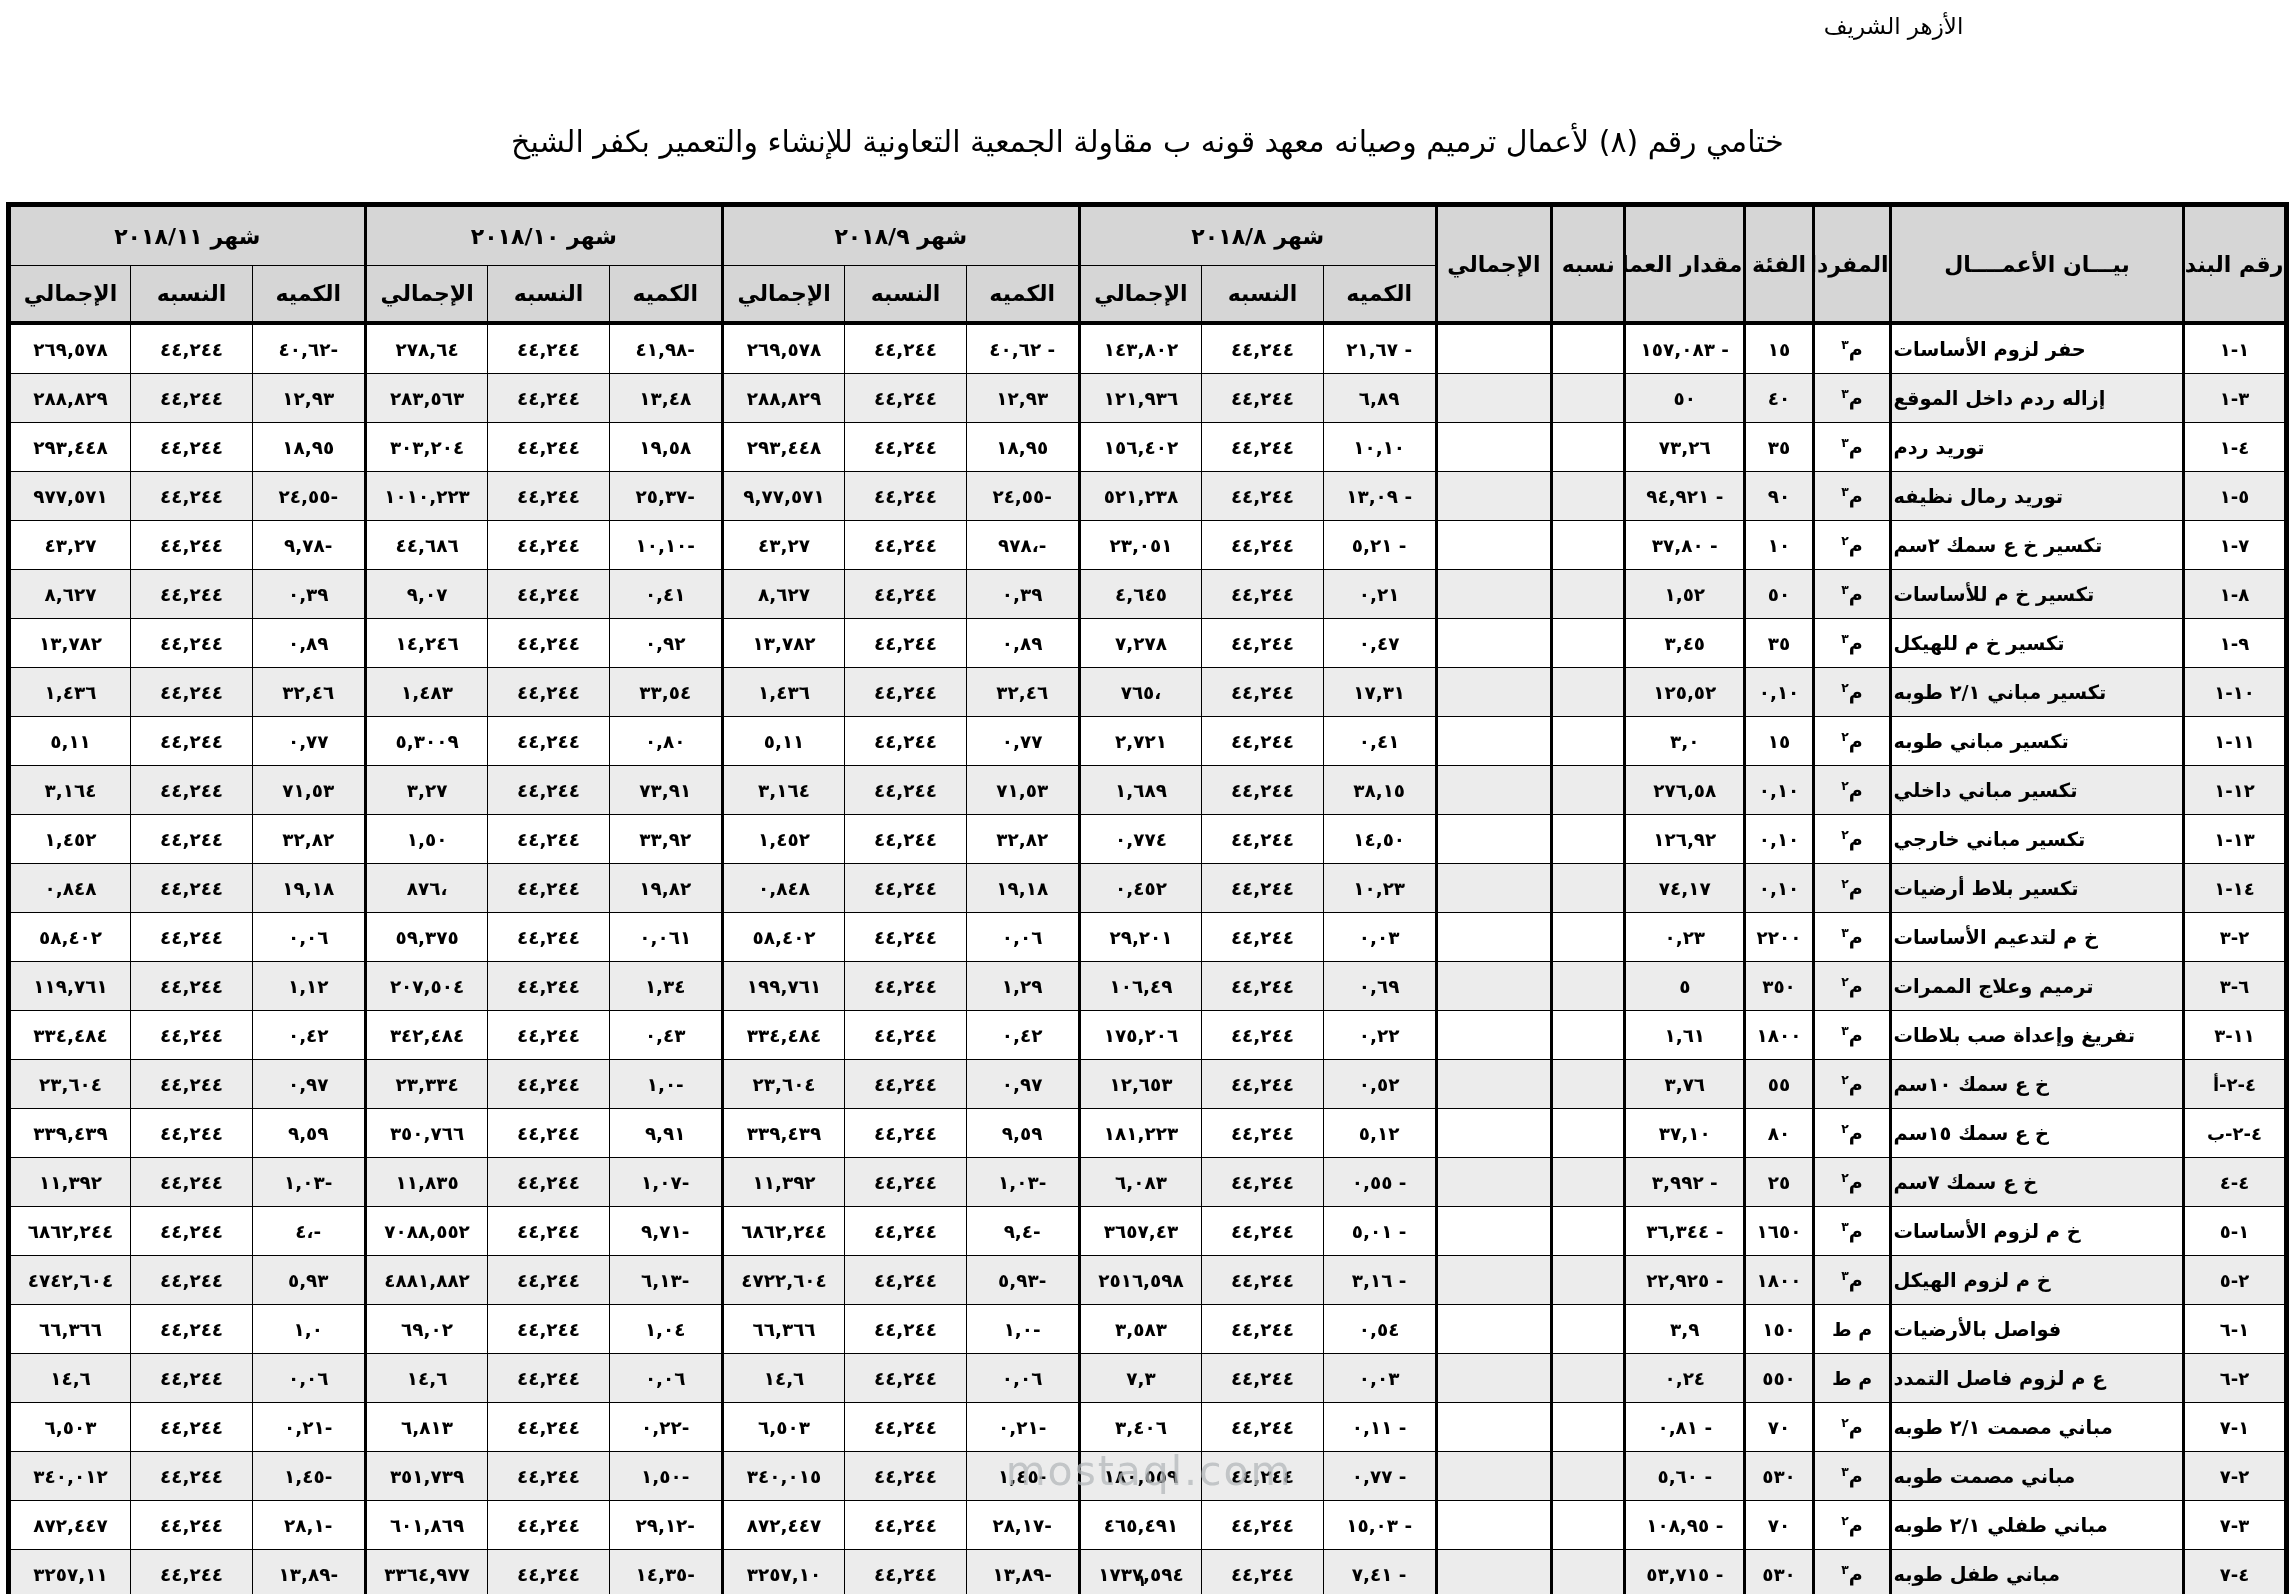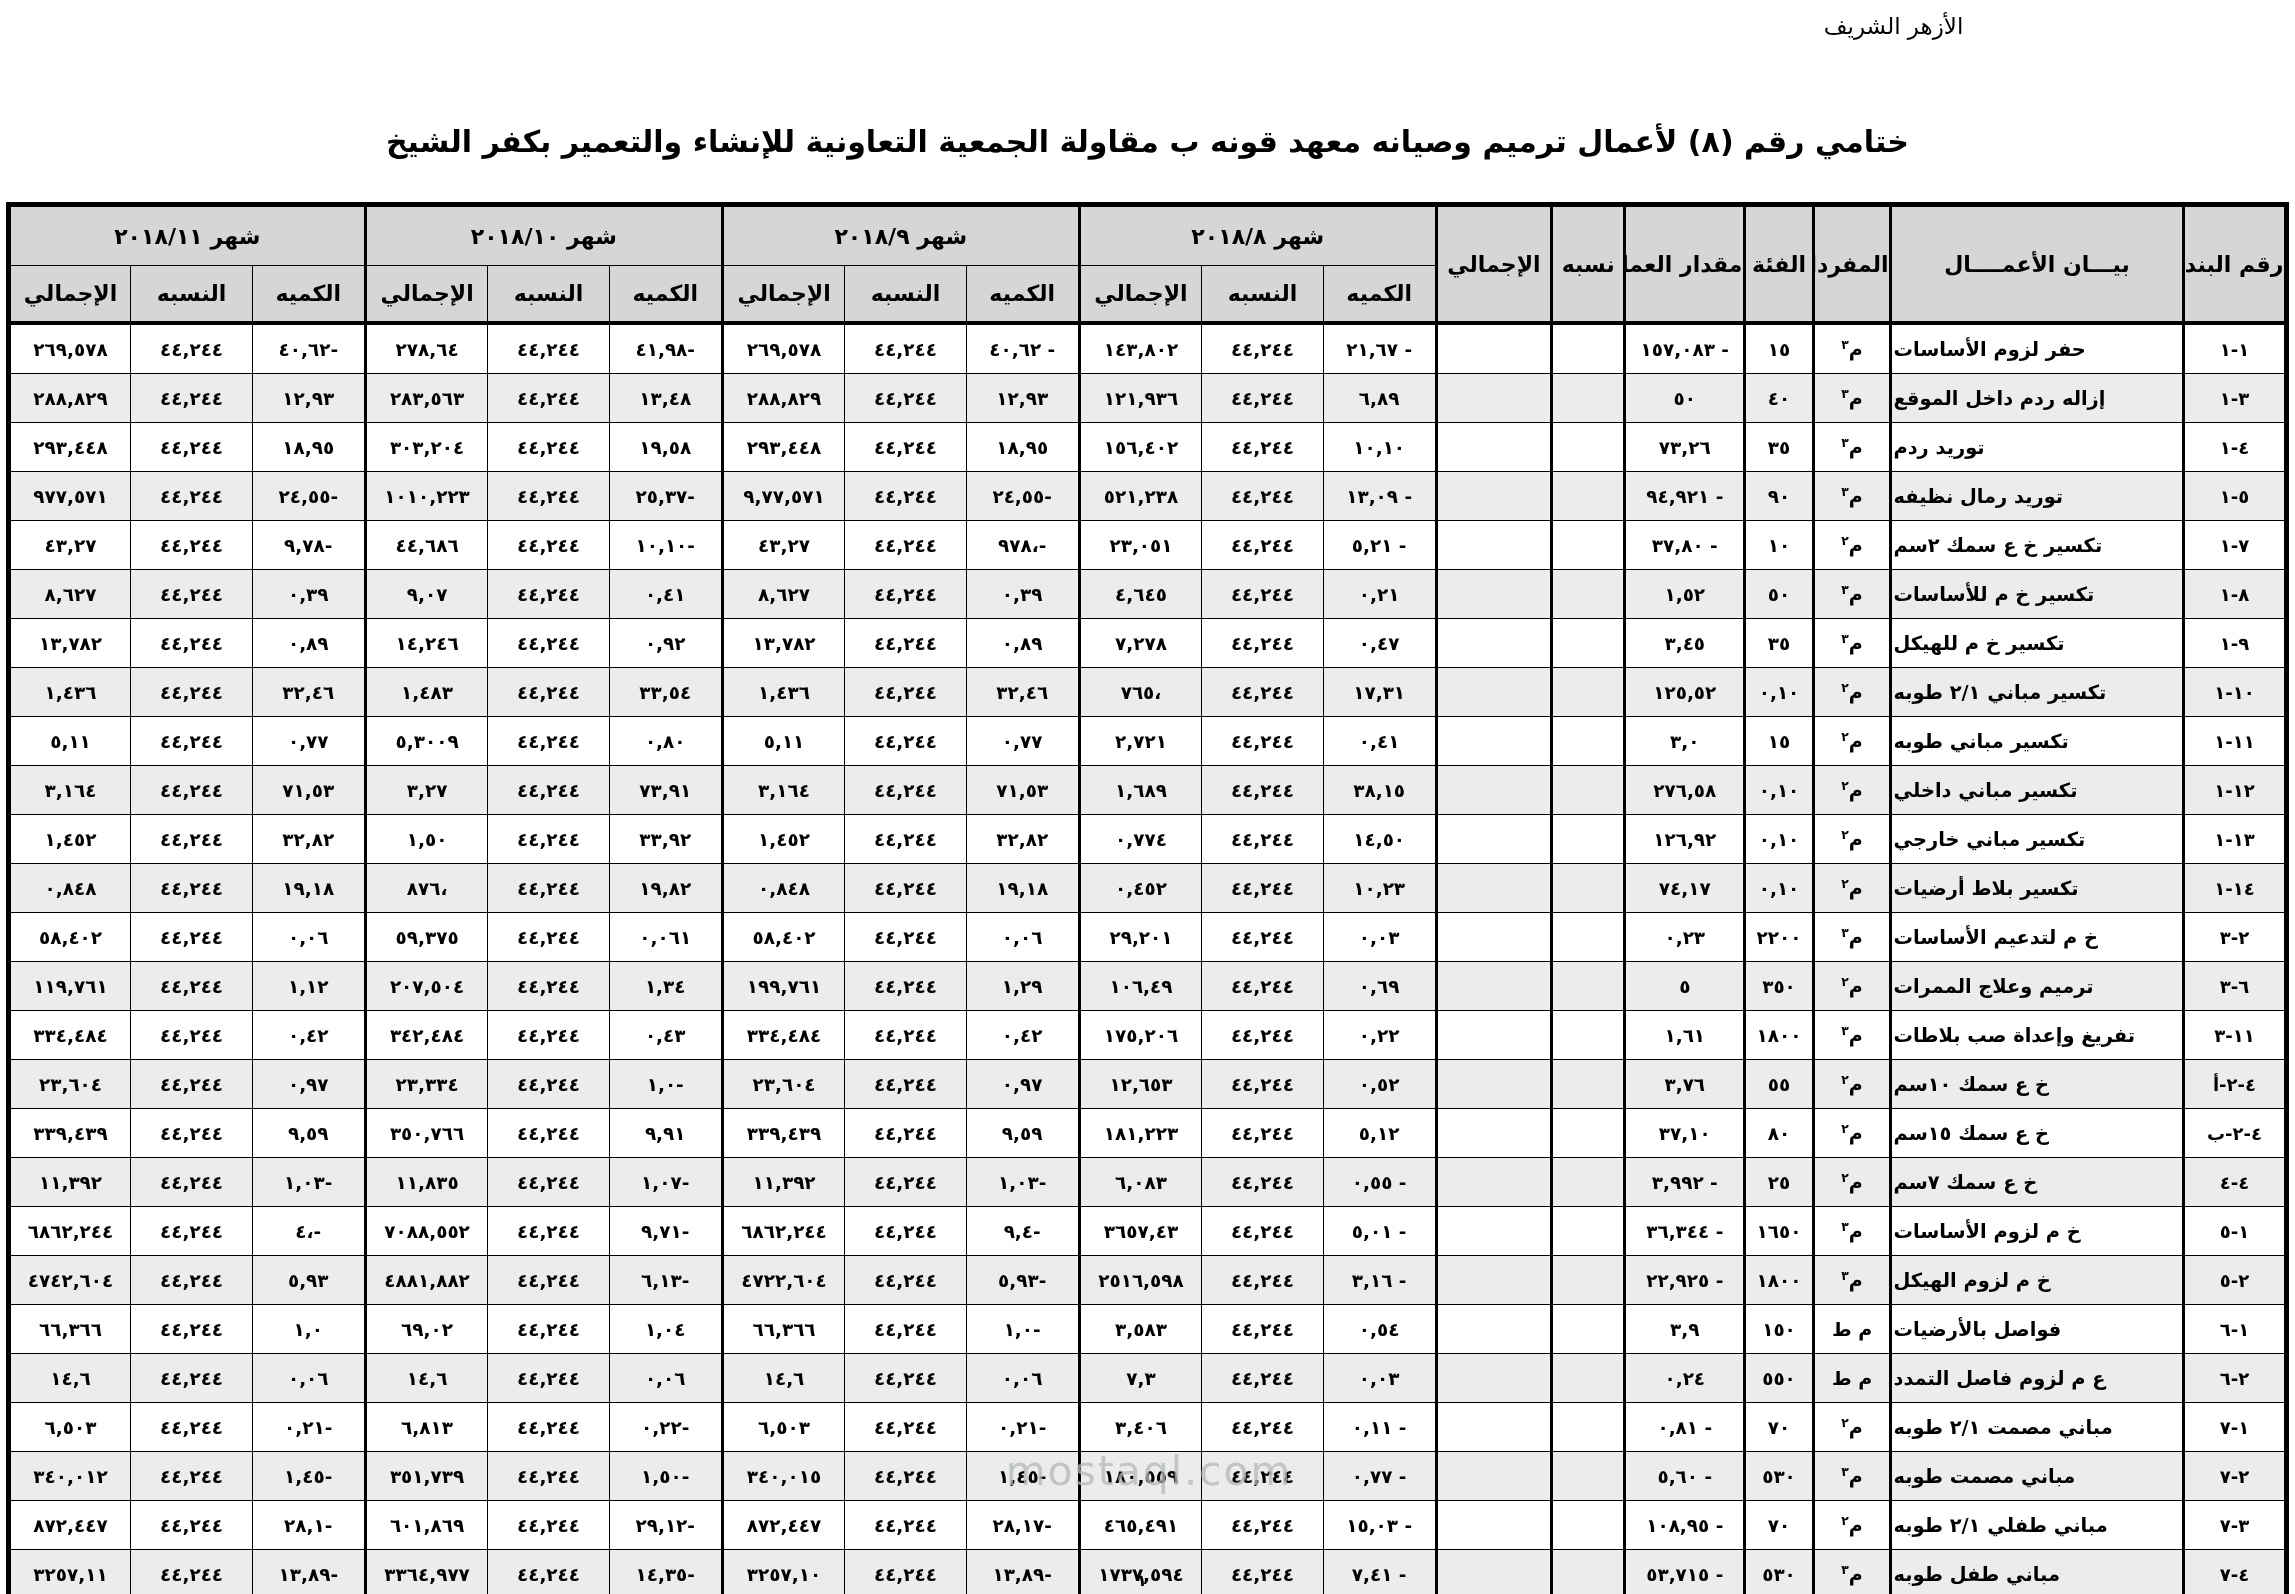--- a/index.html
+++ b/index.html
@@ -8,21 +8,21 @@
     font-family:"DejaVu Sans",sans-serif;color:#000;overflow:hidden;
   }
   
   .org-header{
     position:absolute;top:8.5px;right:222px;width:359px;
     text-align:center;font-weight:normal;font-size:23px;line-height:1.55;
   }
   
   .doc-title{
     position:absolute;top:124px;left:0;width:100%;
-    text-align:center;font-weight:bold;font-size:30px;
+    text-align:center;font-weight:normal;font-size:30px;
   }
   
   .sheet{position:absolute;top:202px;right:5.7px;left:5.7px;}
   table{
     width:100%;border-collapse:collapse;table-layout:fixed;
     border:5.2px solid #000;
   }
   th,td{
     border:1.2px solid #000;overflow:hidden;white-space:nowrap;
     text-align:center;vertical-align:middle;font-weight:bold;

